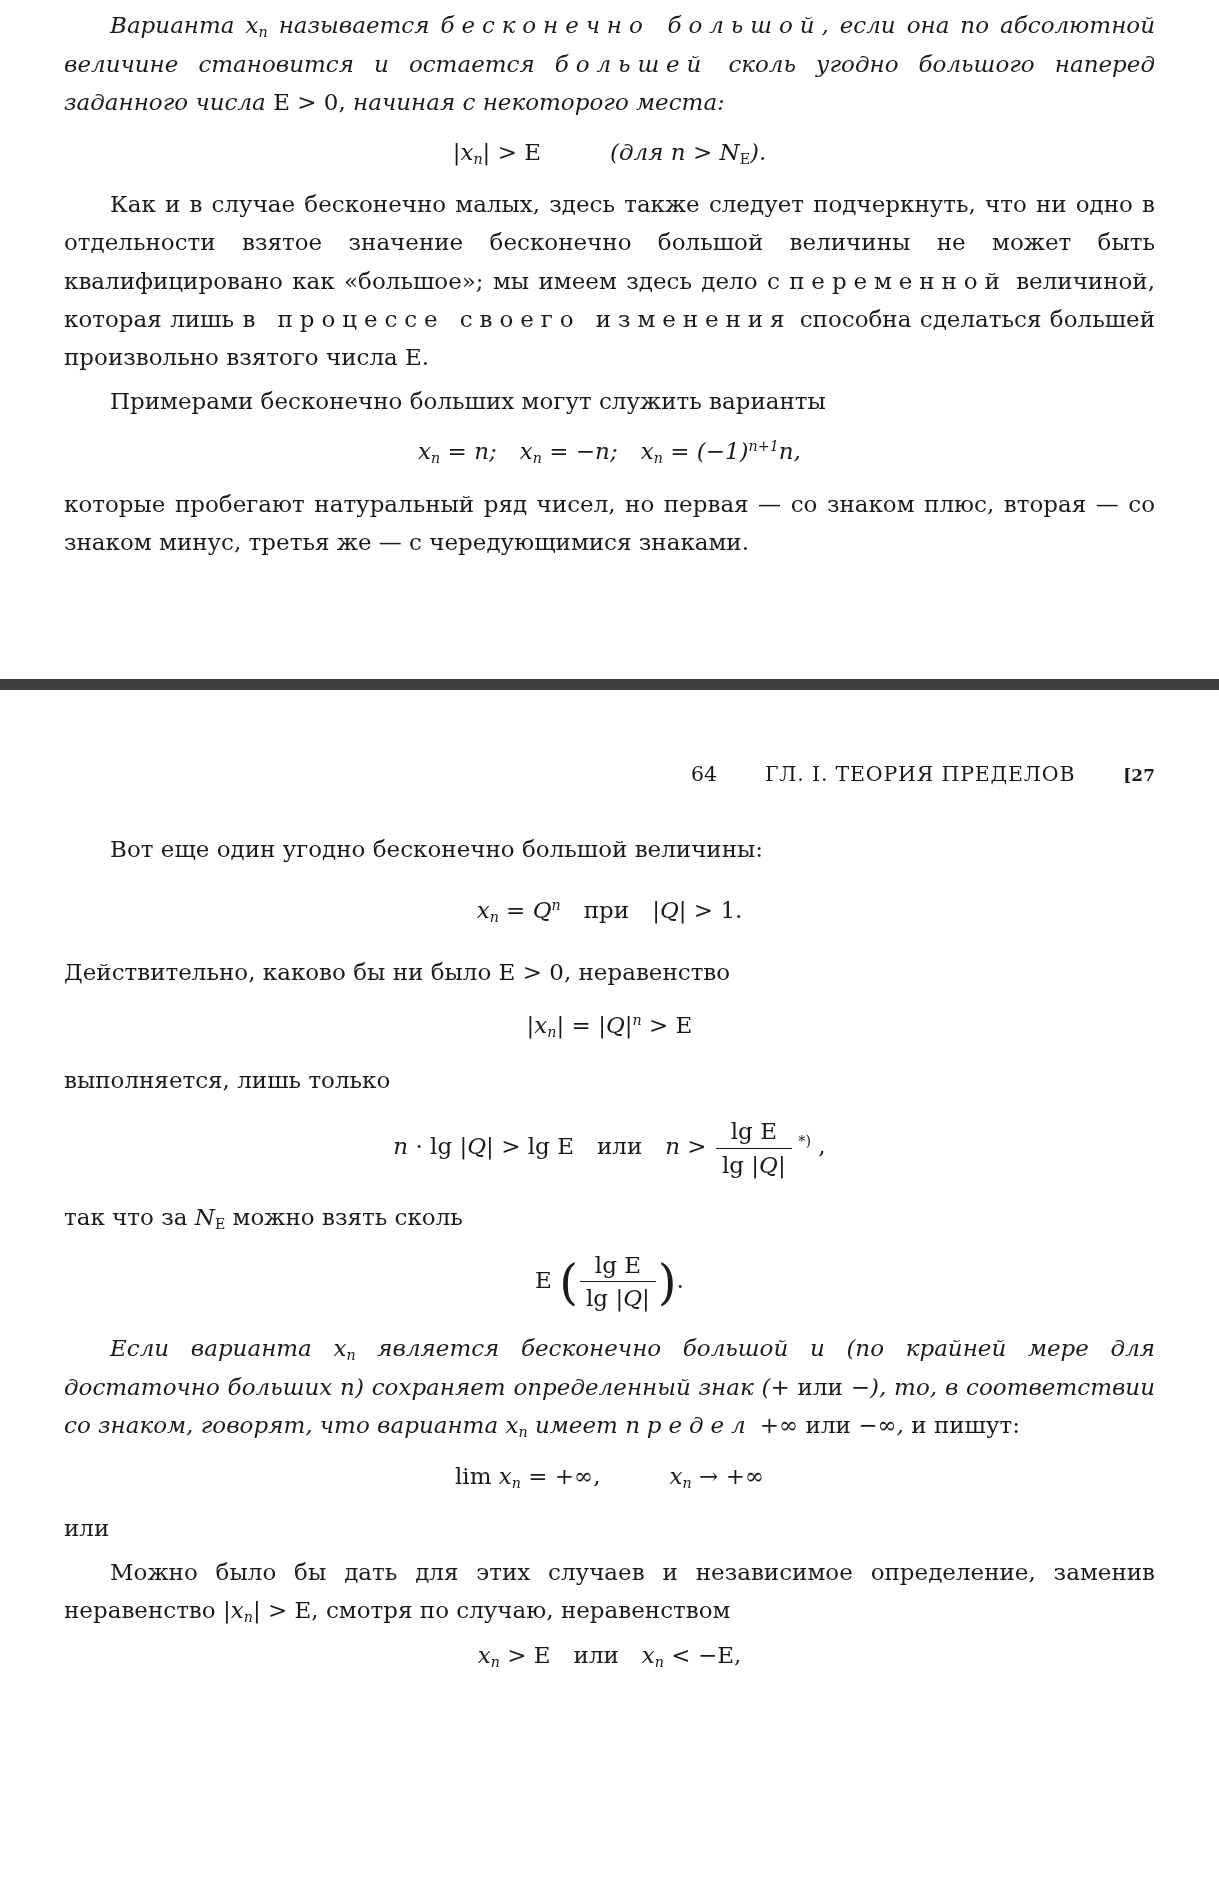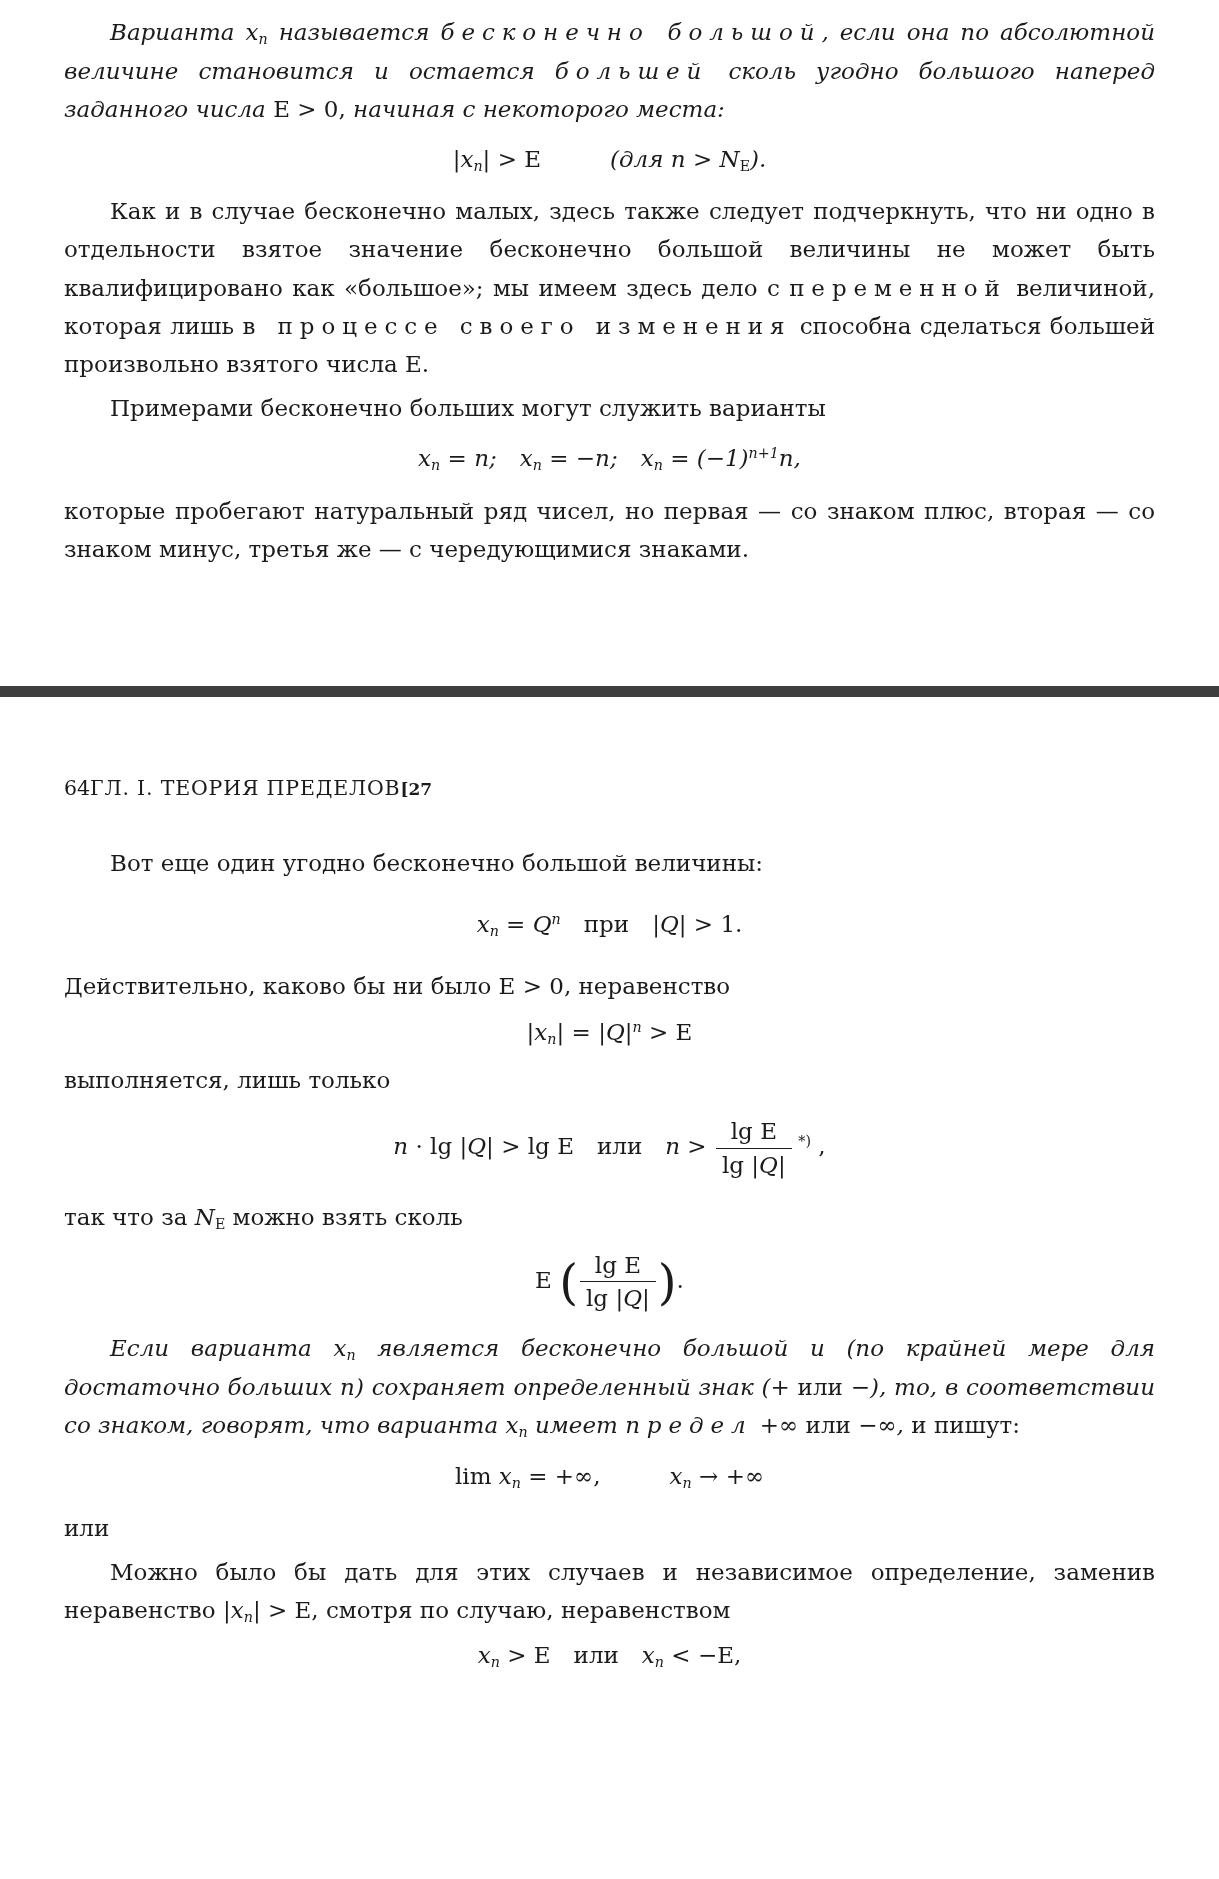--- a/index.html
+++ b/index.html
@@ -1,42 +1,42 @@
 <!DOCTYPE html>
 <html><head>
 <meta charset="utf-8">
 <style>
   html,body{margin:0;padding:0;}
   body{
     width:1219px;height:1879px;overflow:hidden;
     background:#ffffff;color:#1b1b1b;
     font-family:"DejaVu Serif", serif;
   }
-  .page-inner{padding:13px 64px 0 64px;}
+  .page-inner{padding:6px 64px 0 64px;}
   p{margin:0;text-align:justify;font-size:23px;line-height:1.66;}
   p.indent{text-indent:46px;}
   p.ital{font-style:italic;}
   .sp{letter-spacing:0.30em;}
   .up{font-style:normal;}
   .it{font-style:italic;}
   .sub{font-size:0.62em;vertical-align:-0.28em;letter-spacing:0;}
   .sub.up{font-style:normal;}
   .sup{font-size:0.62em;vertical-align:0.55em;letter-spacing:0;}
   .formula{
     text-align:center;font-style:italic;font-size:23px;line-height:1.35;
     margin:16px 0;white-space:pre-wrap;
   }
   .formula .frac{display:inline-block;vertical-align:middle;text-align:center;line-height:1.25;margin:0 2px;}
   .formula .frac .num{display:block;padding:0 6px 2px 6px;border-bottom:1.6px solid #1b1b1b;}
   .formula .frac .den{display:block;padding:2px 6px 0 6px;}
   .bigp{font-size:2.1em;font-style:normal;vertical-align:middle;font-weight:300;}
   .divider{height:11px;background:#3e3e3e;margin-top:118px;width:1219px;}
   .pg-header{
-    display:flex;align-items:baseline;justify-content:flex-start;
-    margin-top:66px;font-size:20.5px;line-height:1.2;
+    display:flex;align-items:baseline;justify-content:flex-end;
+    margin-top:66px;font-size:20.5px;line-height:1.2;gap:48px;
   }
   .pg-header .pagenum{font-size:20.5px;}
   .pg-header .runtitle{letter-spacing:0.04em;}
   .pg-header .secnum{font-weight:bold;font-size:17px;}
   .mt6{margin-top:6px;} .mt8{margin-top:8px;} .mt16{margin-top:16px;} .mt44{margin-top:44px;}
   .f-tall{line-height:1.1;margin:14px 0;}
 </style>
 </head>
 <body>
 
@@ -56,21 +56,21 @@
 <div>
   <div class="page-inner">
     <div class="pg-header">
       <span class="pagenum">64</span>
       <span class="runtitle">ГЛ. I. ТЕОРИЯ ПРЕДЕЛОВ</span>
       <span class="secnum">[27</span>
     </div>
     <p class="indent mt44"><span>Вот еще один угодно бесконечно большой величины:</span></p>
     <p class="formula" style="margin:26px 0;"><span>x</span><span class="sub">n</span><span> = Q</span><span class="sup">n</span><span> </span><span class="up">при</span><span> </span><span>|Q|</span><span class="up"> &gt; 1.</span></p>
     <p><span>Действительно, каково бы ни было E &gt; 0, неравенство</span></p>
-    <p class="formula" style="margin:12px 0;"><span>|x</span><span class="sub">n</span><span>| = |Q|</span><span class="sup">n</span><span class="up"> &gt; </span><span class="up">E</span></p>
+    <p class="formula" style="margin:19px 0;"><span>|x</span><span class="sub">n</span><span>| = |Q|</span><span class="sup">n</span><span class="up"> &gt; </span><span class="up">E</span></p>
     <p><span>выполняется, лишь только</span></p>
     <p class="formula f-tall" style="margin:18px 0;"><span>n</span><span class="up"> · lg </span><span>|Q|</span><span class="up"> &gt; lg E</span><span> </span><span class="up">или</span><span> </span><span>n</span><span class="up"> &gt; </span><span class="frac"><span class="num"><span class="up">lg E</span></span><span class="den"><span class="up">lg </span><span>|Q|</span></span></span><span> </span><span class="sup up">*)</span><span class="up"> ,</span></p>
     <p class="mt8"><span>так что за </span><span class="it">N</span><span class="sub">E</span><span> можно взять сколь</span></p>
     <p class="formula f-tall"><span class="up">E </span><span class="bigp">(</span><span class="frac"><span class="num"><span class="up">lg E</span></span><span class="den"><span class="up">lg </span><span>|Q|</span></span></span><span class="bigp">)</span><span class="up">.</span></p>
     <p class="indent ital mt16"><span>Если варианта x</span><span class="sub">n</span><span> является бесконечно большой и (по крайней мере для достаточно больших n) сохраняет определенный знак (+ </span><span class="up">или</span><span> −), то, в соответствии со знаком, говорят, что варианта x</span><span class="sub">n</span><span> имеет </span><span class="sp">предел</span><span> +∞ </span><span class="up">или</span><span> −∞, </span><span class="up">и пишут:</span></p>
     <p class="formula"><span class="up">lim </span><span>x</span><span class="sub">n</span><span class="up"> = +∞,</span><span>   </span><span>x</span><span class="sub">n</span><span class="up"> → +∞</span></p>
     <p><span>или</span></p>
     <p class="indent mt6"><span>Можно было бы дать для этих случаев и независимое определение, заменив неравенство |</span><span class="it">x</span><span class="sub it">n</span><span>| &gt; E, смотря по случаю, неравенством</span></p>
     <p class="formula" style="margin:10px 0 0 0;"><span>x</span><span class="sub">n</span><span class="up"> &gt; </span><span class="up">E</span><span> </span><span class="up">или</span><span> </span><span>x</span><span class="sub">n</span><span class="up"> &lt; −</span><span class="up">E,</span></p>
   </div>

